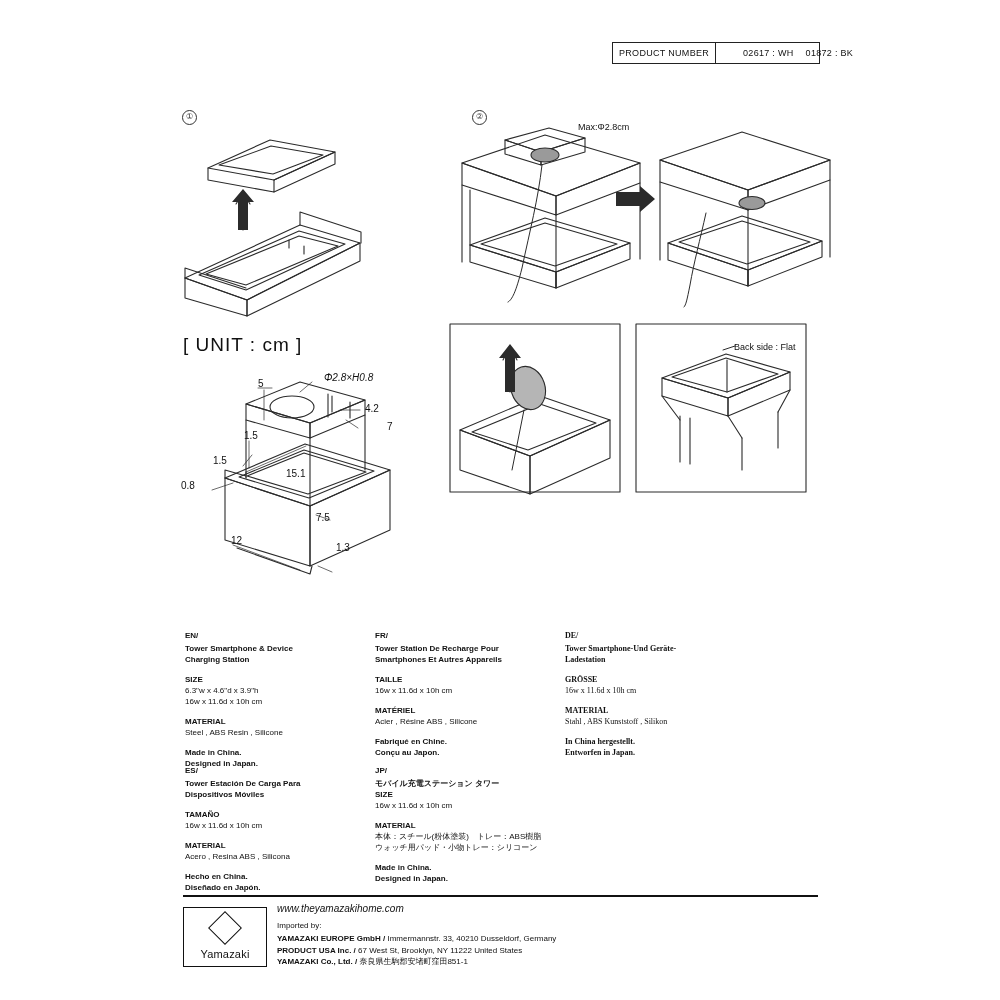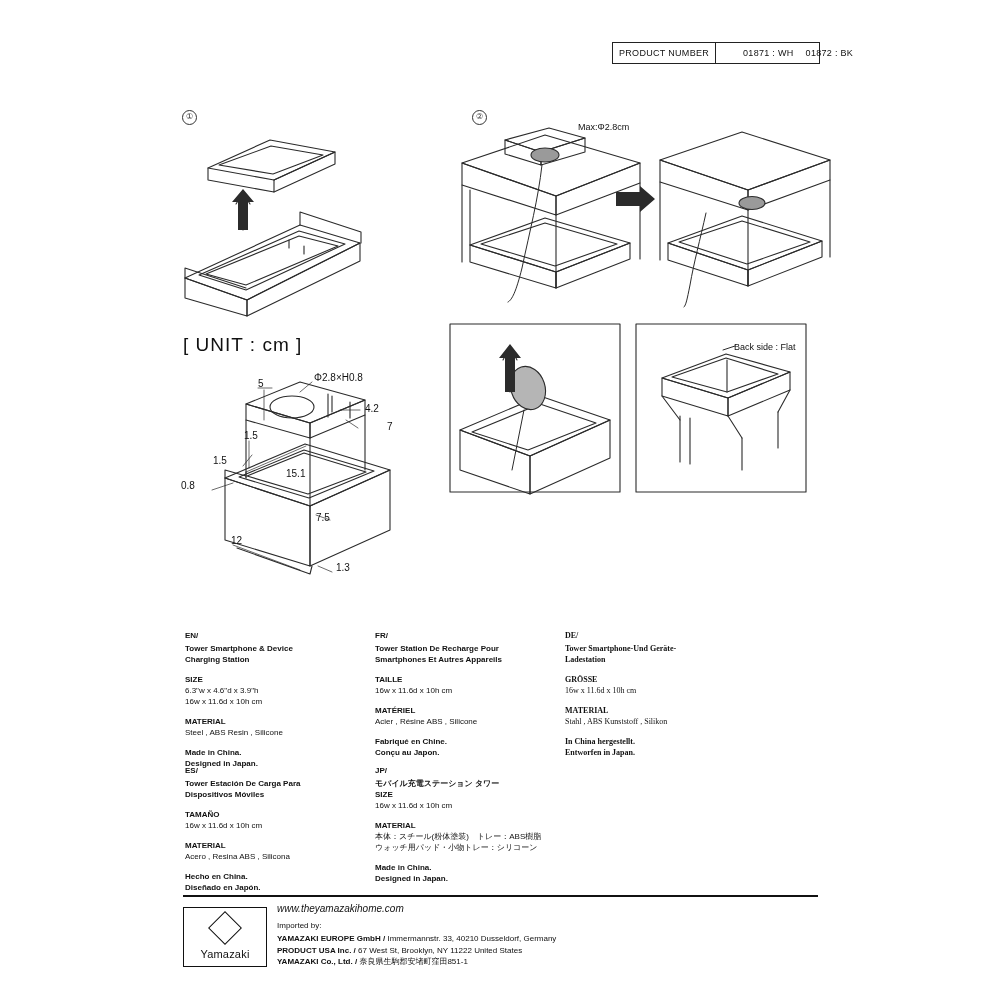--- a/index.html
+++ b/index.html
@@ -183,21 +183,21 @@
   .f-row b { font-weight: bold; }
 </style>
 </head>
 <body>
 
 <div class="page">
 
   <div class="product-number">
     <div class="pn-label">PRODUCT NUMBER</div>
     <div class="pn-values">
-      <span>01871 : WH</span>
+      <span>02617 : WH</span>
       <span>01872 : BK</span>
     </div>
   </div>
 
   <div class="step-circle" style="left:182px; top:110px;">①</div>
   <div class="step-circle" style="left:472px; top:110px;">②</div>
 
   <svg class="art" viewBox="0 0 1000 1000">
     <g fill="none" stroke="#2b2b2b" stroke-width="1.1" stroke-linejoin="round" stroke-linecap="round">
 
@@ -330,30 +330,30 @@
       </g>
     </g>
   </svg>
 
   <div class="unit-label">[ UNIT : cm ]</div>
 
   <div class="callout" style="left:578px; top:122px;">Max:Φ2.8cm</div>
   <div class="callout" style="left:734px; top:342px;">Back side : Flat</div>
 
   <div class="dim" style="left:258px; top:378px;">5</div>
-  <div class="dim" style="left:314px; top:372px;">Φ2.8×H0.8</div>
+  <div class="dim" style="left:324px; top:372px;font-style:italic;">Φ2.8×H0.8</div>
   <div class="dim" style="left:365px; top:403px;">4.2</div>
   <div class="dim" style="left:387px; top:421px;">7</div>
   <div class="dim" style="left:244px; top:430px;">1.5</div>
   <div class="dim" style="left:213px; top:455px;">1.5</div>
   <div class="dim" style="left:181px; top:480px;">0.8</div>
   <div class="dim" style="left:286px; top:468px;">15.1</div>
   <div class="dim" style="left:316px; top:512px;">7.5</div>
   <div class="dim" style="left:231px; top:535px;">12</div>
-  <div class="dim" style="left:336px; top:562px;">1.3</div>
+  <div class="dim" style="left:336px; top:542px;">1.3</div>
 
   <div class="spec-col" style="left:185px; top:630px; width:165px;">
     <div class="spec-lang">EN/</div>
     <div class="spec-title">Tower Smartphone &amp; Device</div>
     <div class="spec-title" style="margin-bottom:9px;">Charging Station</div>
     <div class="spec-head">SIZE</div>
     <div class="spec-val">6.3"w x 4.6"d x 3.9"h</div>
     <div class="spec-val" style="margin-bottom:9px;">16w x 11.6d x 10h cm</div>
     <div class="spec-head">MATERIAL</div>
     <div class="spec-val" style="margin-bottom:9px;">Steel , ABS Resin , Silicone</div>

